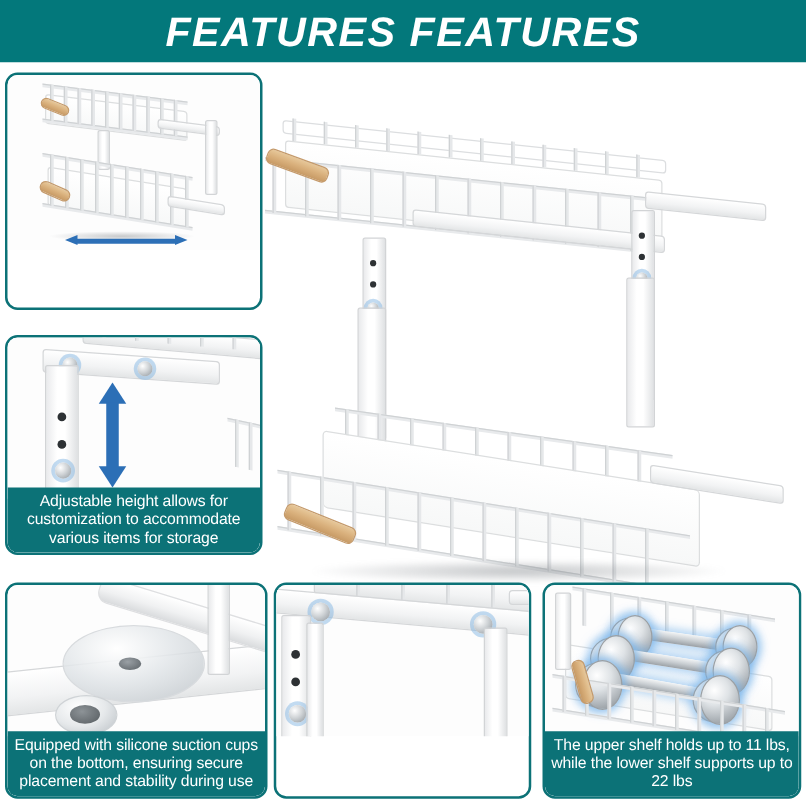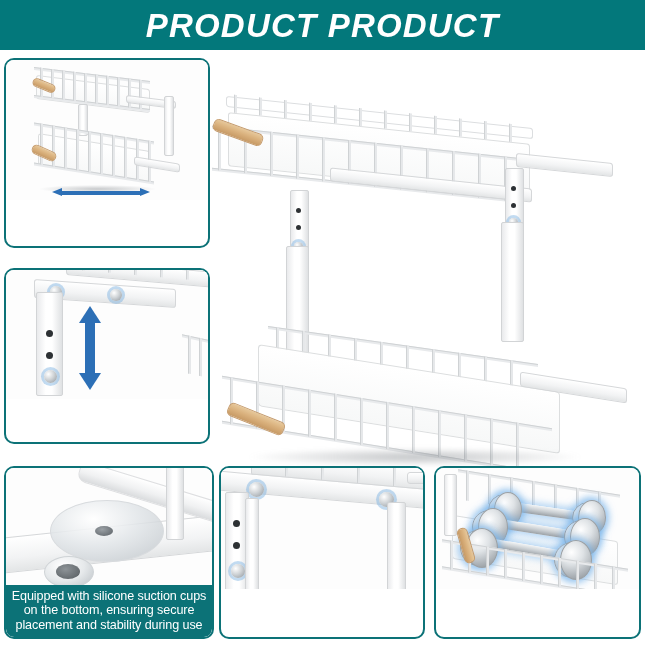--- a/index.html
+++ b/index.html
@@ -114,21 +114,21 @@
      border:1px solid #9aa0a5;}
   .glow{box-shadow:0 0 7px 3px rgba(120,180,235,.55);}
   .suction{position:absolute;border-radius:50%;
      background:radial-gradient(ellipse at 38% 30%,rgba(255,255,255,.95) 0%,rgba(226,230,233,.85) 45%,rgba(190,196,201,.8) 100%);
      border:1px solid #d8dbde;}
 </style>
 </head>
 <body>
 
 <div class="header">
-  <div class="header-title">PRODUCT PRODUCT</div>
+  <div class="header-title">FEATURES FEATURES</div>
 </div>
 
 <div class="hero">
   <div class="hero-stage">
 
     <div class="sh panel-top" style="left:228px;top:78px;width:300px;height:52px;
                 transform:skewY(6deg);"></div>
 
     <div class="sh" style="left:226px;top:62px;width:305px;height:9px;background:#ffffff;
                 border:1px solid #dcdee0;border-radius:3px;transform:skewY(6deg);"></div>
@@ -305,20 +305,21 @@
         <div class="tipD"></div>
     </div>
 
     <div class="sh" style="left:176px;top:68px;width:36px;height:40px;transform:skewY(12deg);">
       <div class="wireh" style="left:0;top:0;width:36px;"></div>
       <div class="wirev" style="left:6px;top:0;height:38px;"></div>
       <div class="wirev" style="left:17px;top:0;height:38px;"></div>
 
     </div>
   </div>
+  <div class="caption">Adjustable height allows for customization to accommodate various items for storage</div>
 </div>
 
 <div class="card" id="card-3">
   <div class="card-photo">
 
     <div class="sh panel" style="left:-10px;top:58px;width:230px;height:34px;transform:skewY(-6deg);"></div>
 
     <div class="sh" style="left:70px;top:14px;width:150px;height:19px;border-radius:9px;
                 background:linear-gradient(180deg,#ffffff 0%,#f0f1f2 55%,#d9dbdd 100%);
                 border:1px solid #dedfe1;transform:rotate(17deg);"></div>
@@ -414,13 +415,14 @@
       <div class="wirev" style="left:116px;top:0;height:29px;"></div>
       <div class="wirev" style="left:134px;top:0;height:29px;"></div>
       <div class="wirev" style="left:152px;top:0;height:29px;"></div>
       <div class="wirev" style="left:170px;top:0;height:29px;"></div>
     </div>
 
     <div class="sh wood" style="left:12px;top:72px;width:34px;height:9px;transform:rotate(74deg);"></div>
 
     <div class="sh post" style="left:8px;top:6px;width:11px;height:60px;"></div>
   </div>
+  <div class="caption">The upper shelf holds up to 11 lbs, while the lower shelf supports up to 22 lbs</div>
 </div>
 
 </body></html>

